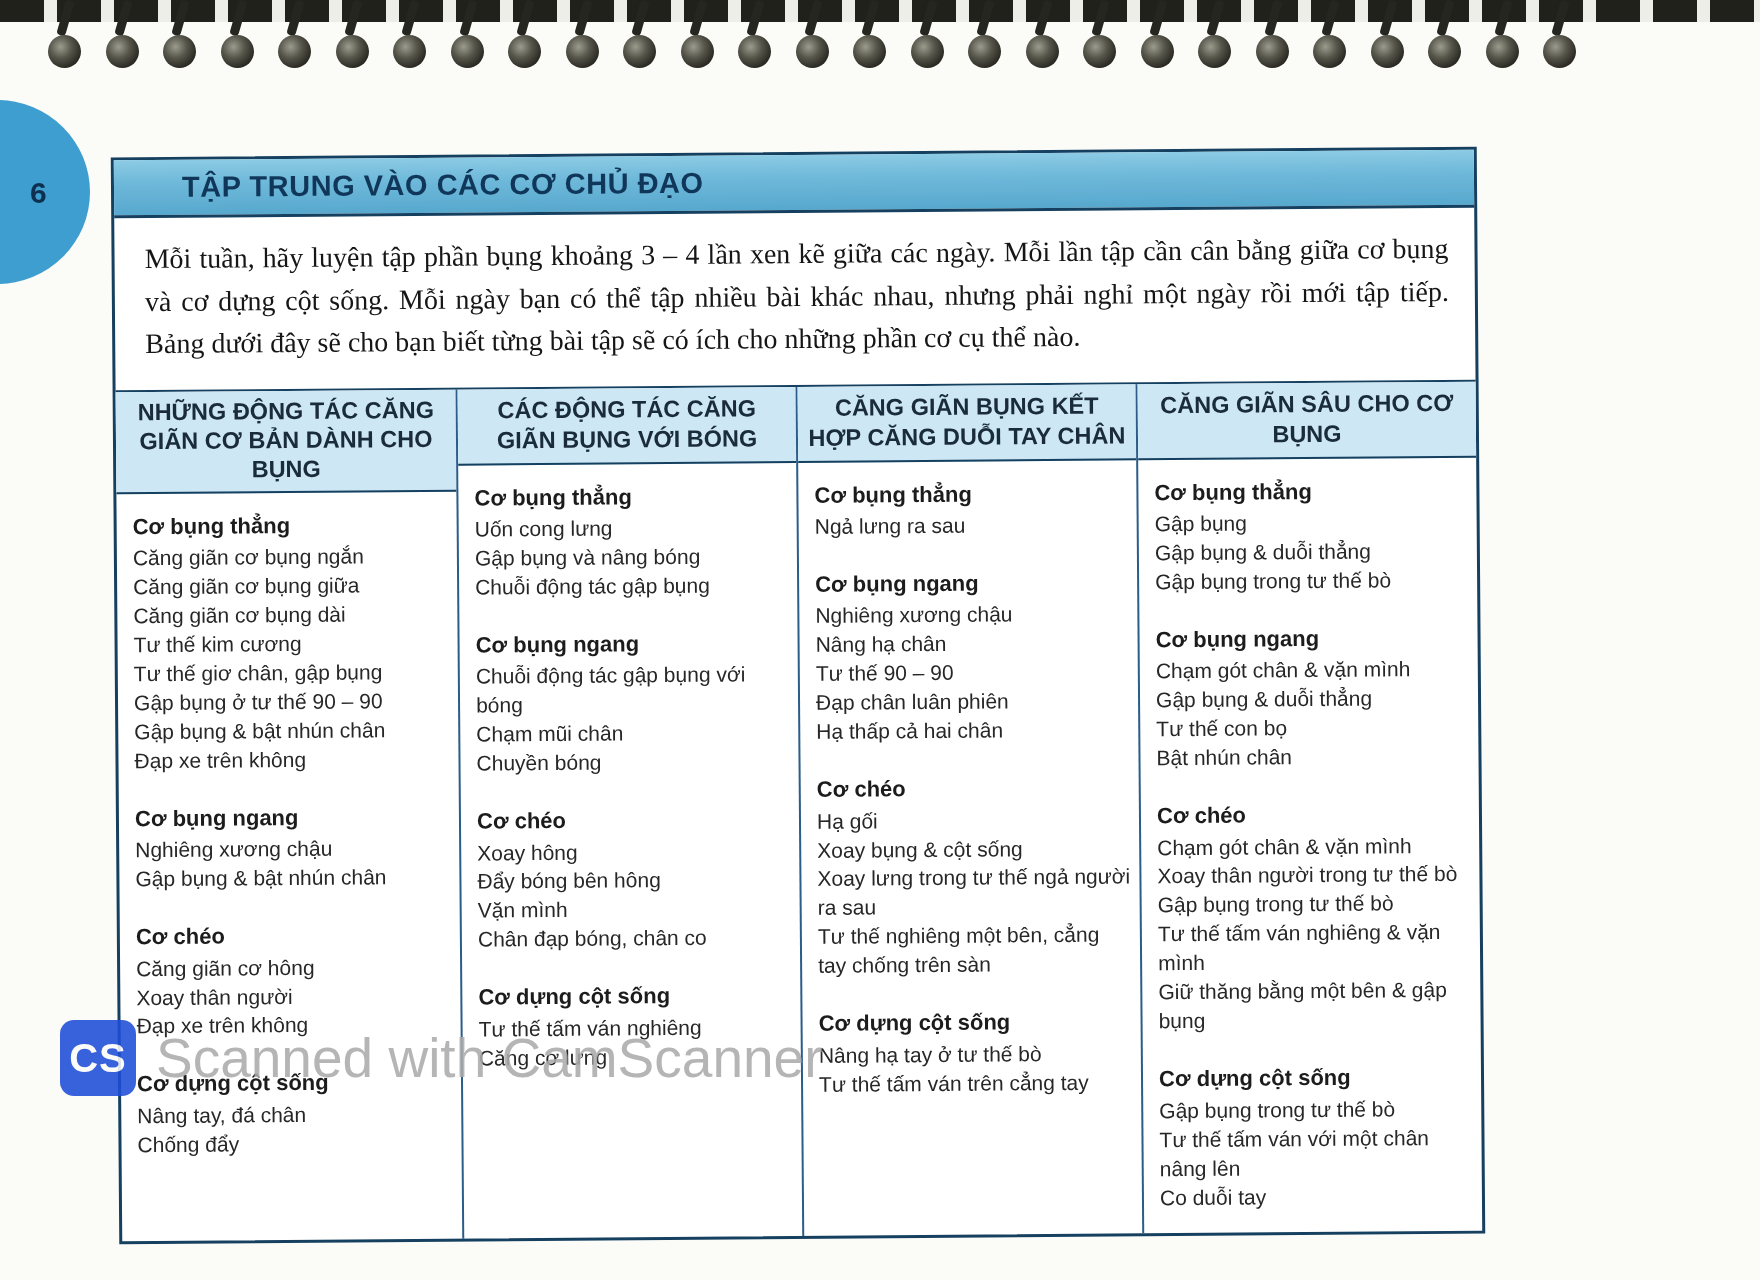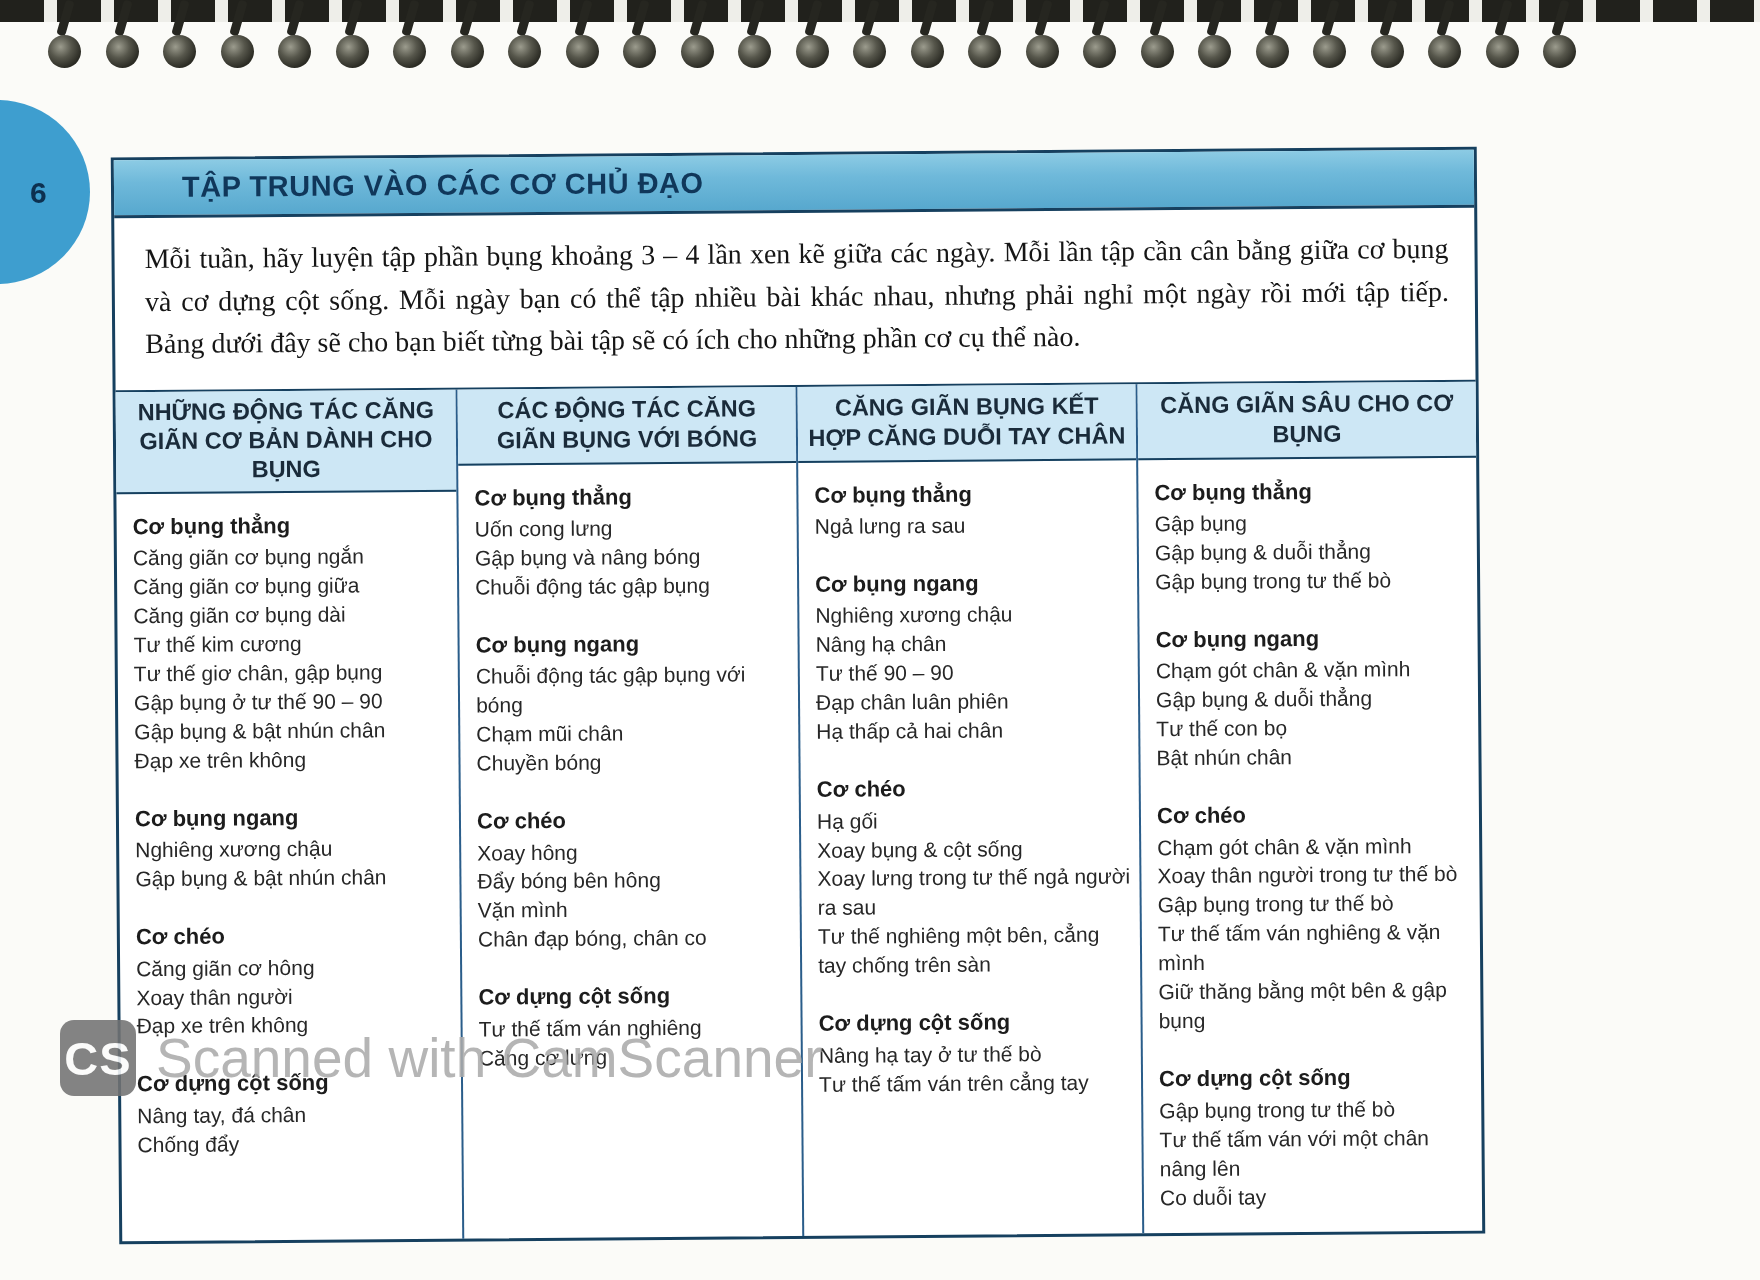--- a/index.html
+++ b/index.html
@@ -44,23 +44,23 @@
   .col-body { flex:1; padding:18px 8px 20px 16px; min-height:642px;
     font-size:21px; line-height:1.38; color:#272727; }
   .group { margin-bottom:28px; }
   .group:last-child { margin-bottom:0; }
   .group-title { font-weight:bold; font-size:22px; color:#1c1c1c; margin-bottom:2px; }
   .item { }
 
   
   .watermark { position:absolute; left:60px; top:1020px; display:flex; align-items:center;
     gap:20px; z-index:6; opacity:.88; }
-  .wm-logo { width:76px; height:76px; border-radius:14px; background:#737373;
+  .wm-logo { width:76px; height:76px; border-radius:14px; background:#1d4ed8;
     display:flex; align-items:center; justify-content:center;
-    color:#fbfbfb; font-size:47px; font-weight:bold; letter-spacing:1px; }
+    color:#fbfbfb; font-size:40px; font-weight:bold; letter-spacing:1px; }
   .wm-text { font-size:55px; color:#ababab; }
 </style>
 </head>
 <body>
 
 <div class="top-strip"></div>
 <div id="coils">
     <div class="coil" style="left: 48px;"></div>
     <div class="coil" style="left: 105.5px;"></div>
     <div class="coil" style="left: 163px;"></div>

